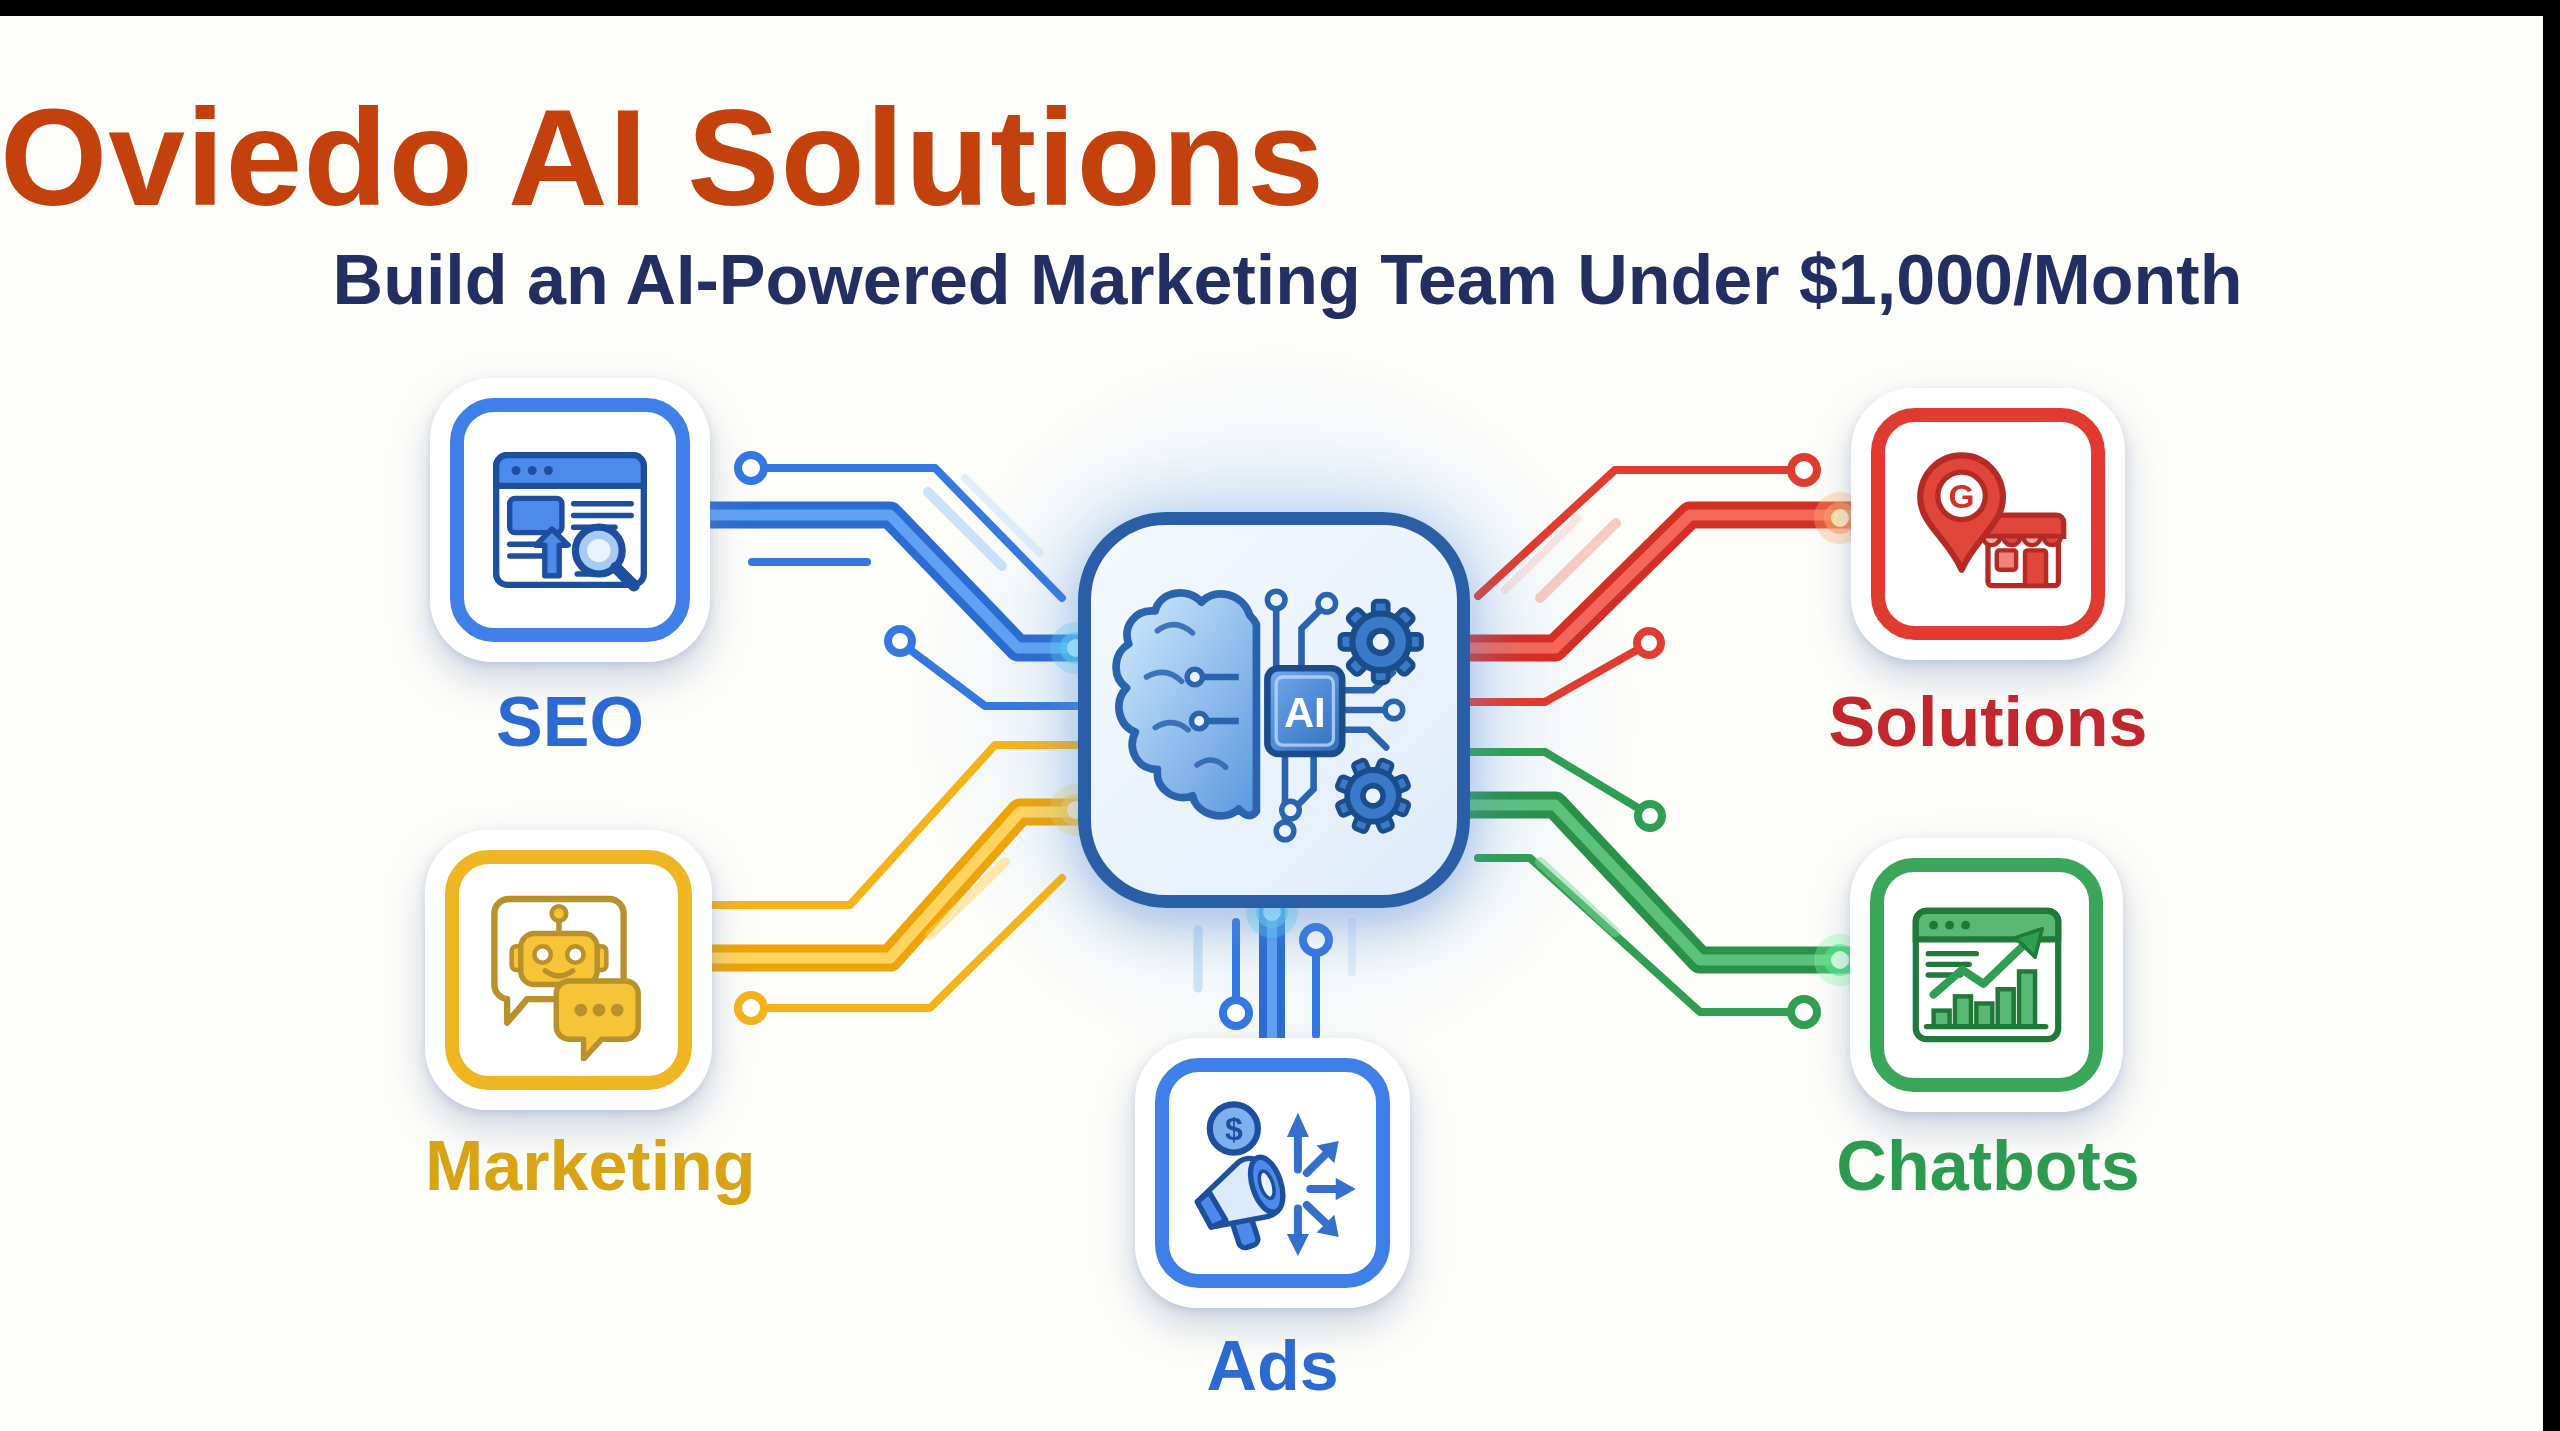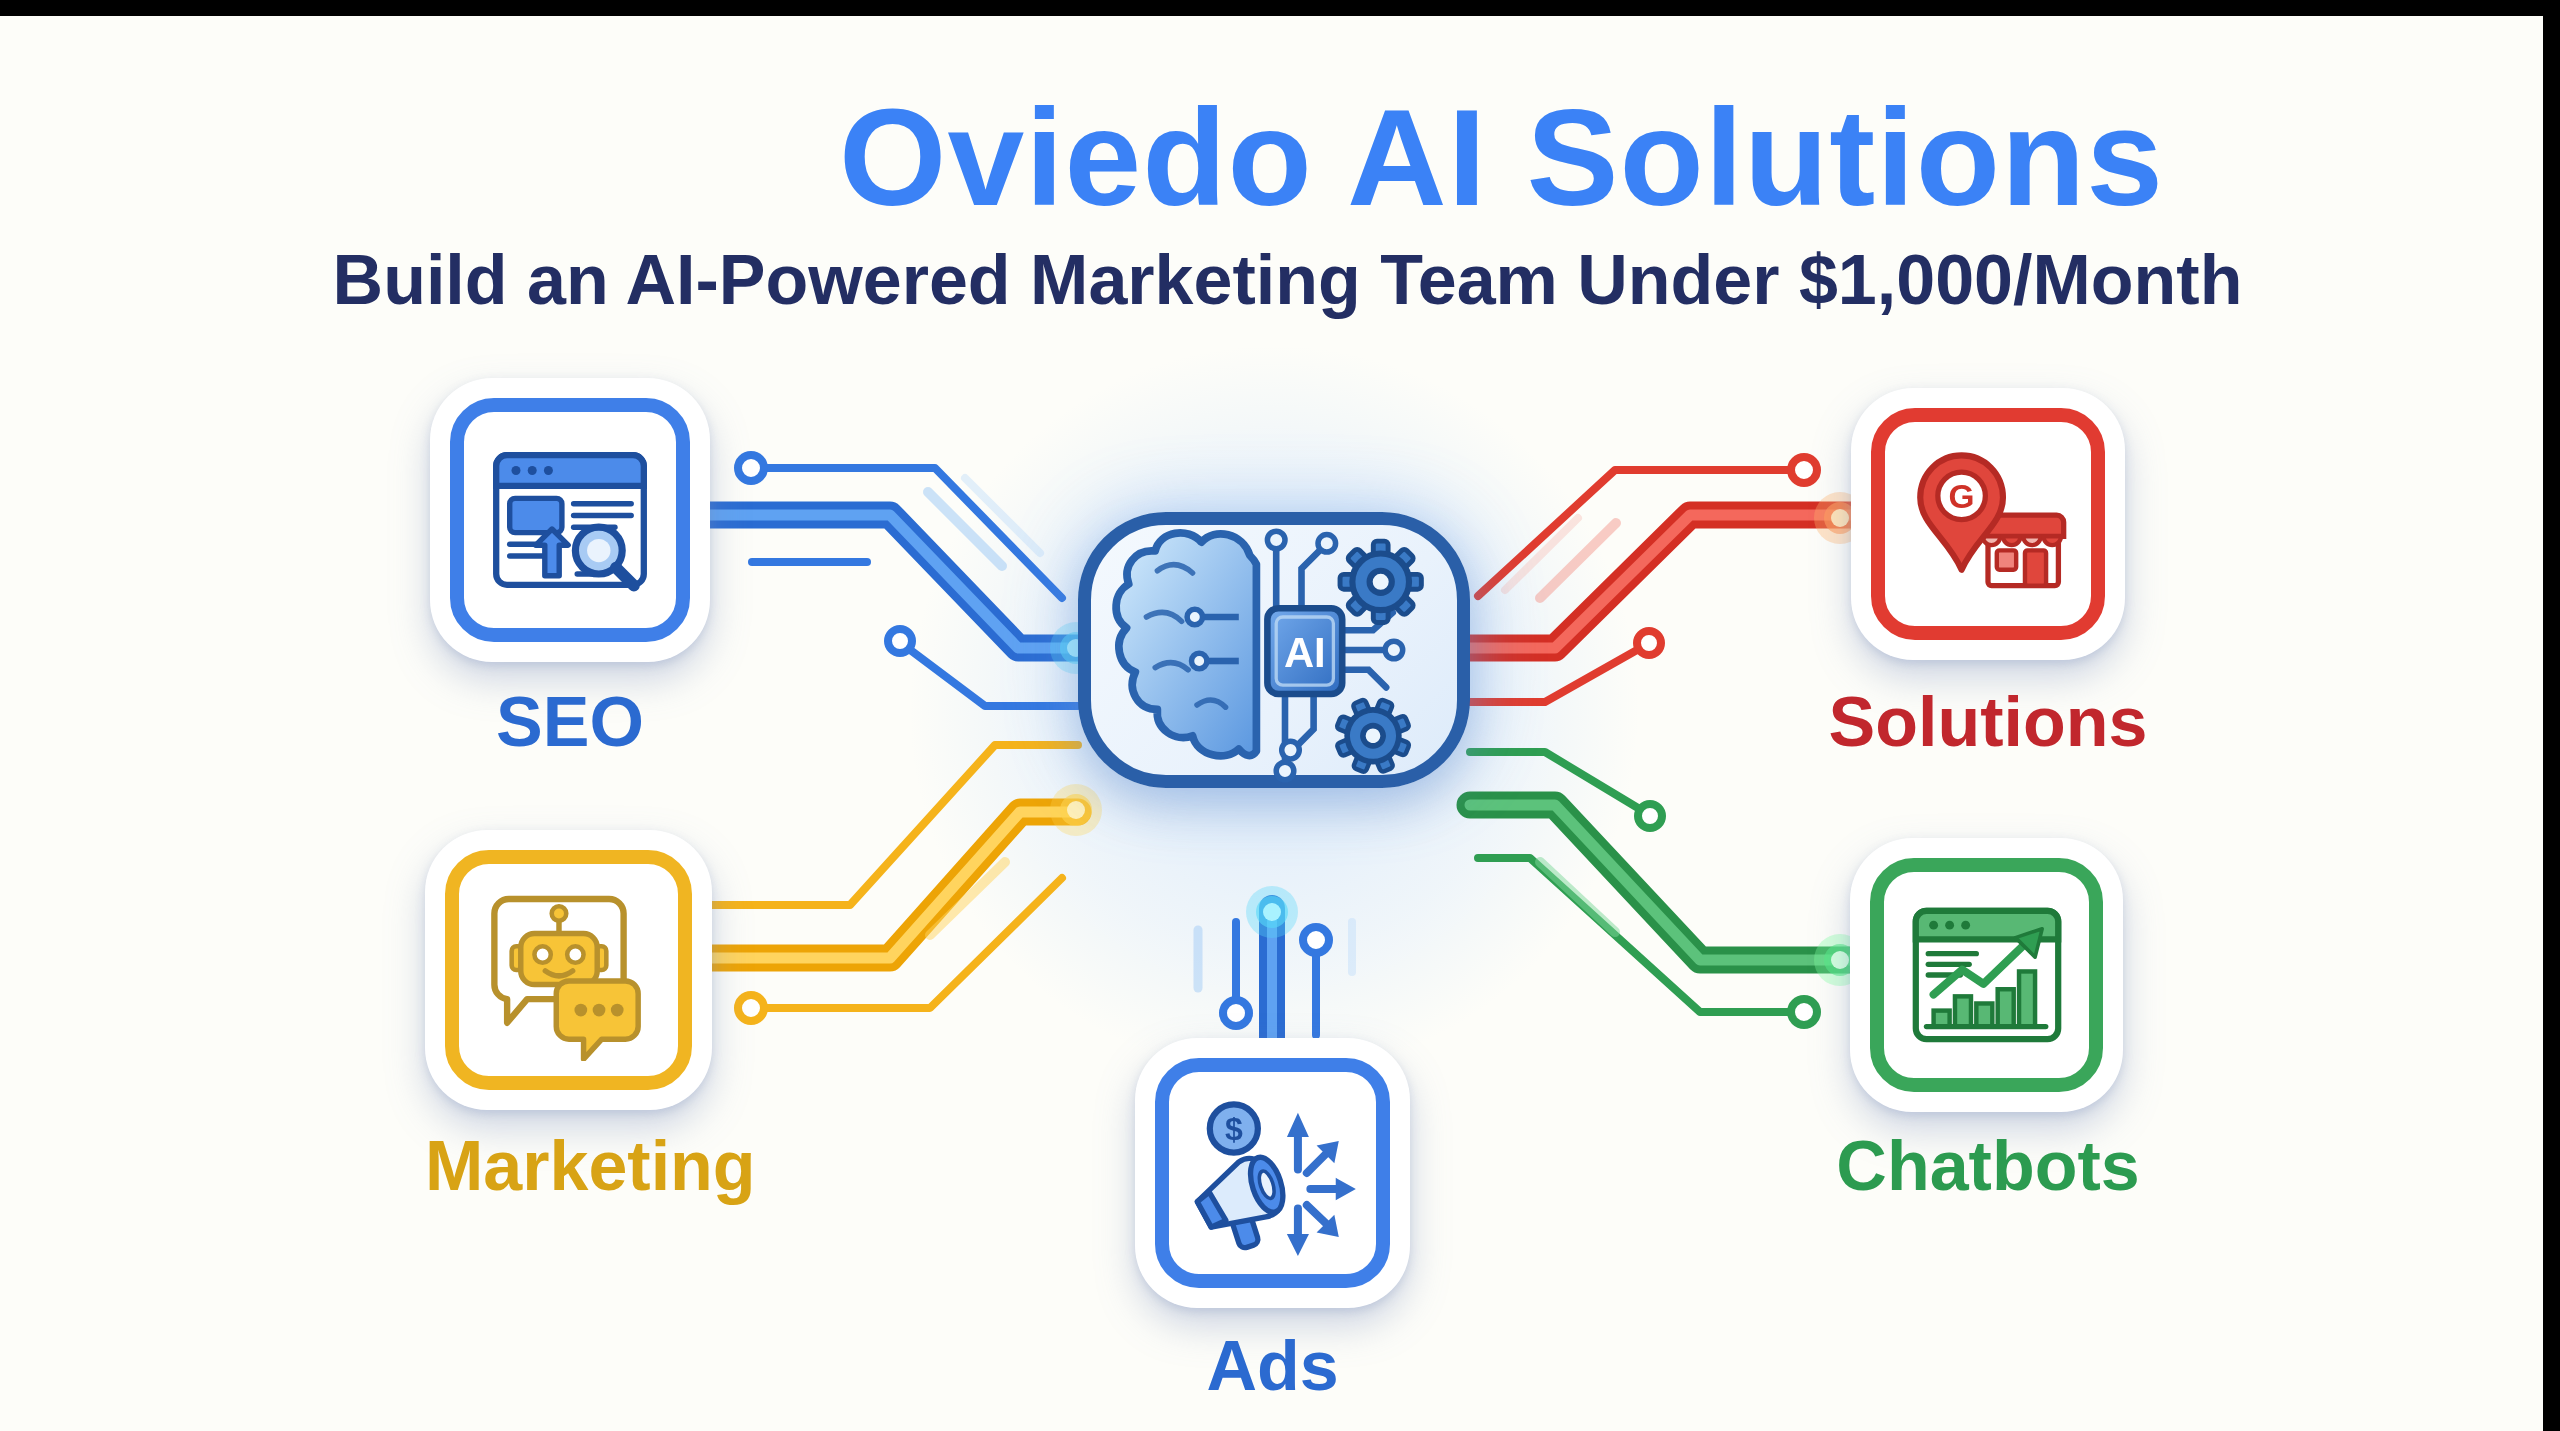--- a/index.html
+++ b/index.html
@@ -4,22 +4,22 @@
 <style>
   html,body{margin:0;padding:0;background:#000;}
   .stage{
     position:relative;width:2560px;height:1431px;overflow:hidden;
     background:#fdfdf9;font-family:"Liberation Sans",sans-serif;
   }
   .bar-top{position:absolute;left:0;top:0;width:2560px;height:16px;background:#000;z-index:10;}
   .bar-right{position:absolute;right:0;top:0;width:17px;height:1431px;background:#000;z-index:10;}
 
   .title{
-    position:absolute;left:0;top:78px;width:2164px;text-align:right;
-    font-size:138px;font-weight:700;letter-spacing:1px;color:#3b82f6;z-index:3;
+    position:absolute;left:0;top:78px;width:2164px;text-align:left;
+    font-size:138px;font-weight:700;letter-spacing:1px;color:#c2410c;z-index:3;
   }
   .subtitle{
     position:absolute;left:16px;top:240px;width:2543px;text-align:center;
     font-size:70px;font-weight:700;color:#232e63;z-index:3;
   }
 
   .halo{
     position:absolute;left:894px;top:330px;width:760px;height:760px;z-index:0;
     background:radial-gradient(circle,rgba(140,190,255,.30) 0%,rgba(140,190,255,.12) 45%,rgba(140,190,255,0) 68%);
   }
@@ -38,21 +38,21 @@
   }
   .card svg{display:block;}
 
   .card-seo{left:430px;top:378px;width:280px;height:284px;}
   .card-chatbots{left:425px;top:830px;width:287px;height:280px;}
   .card-automation{left:1851px;top:388px;width:274px;height:272px;}
   .card-analytics{left:1850px;top:838px;width:273px;height:274px;}
   .card-ads{left:1135px;top:1038px;width:275px;height:270px;}
 
   .card-center{
-    left:1078px;top:512px;width:392px;height:276px;border-radius:88px;
+    left:1078px;top:512px;width:392px;height:396px;border-radius:88px;
     background:linear-gradient(135deg,#f4f9fe 0%,#e9f2fc 60%,#ddebfa 100%);
     border:13px solid #2a5fa8;padding:2px;
     box-shadow:0 0 70px rgba(100,160,240,.45),0 20px 42px rgba(100,130,180,.28);
   }
 
   .node-label{
     position:absolute;z-index:3;text-align:center;font-weight:700;font-size:70px;
   }
   .lbl-seo{left:430px;top:682px;width:280px;color:#2b6ad0;}
   .lbl-chatbots{left:425px;top:1126px;width:287px;color:#d8a315;}

